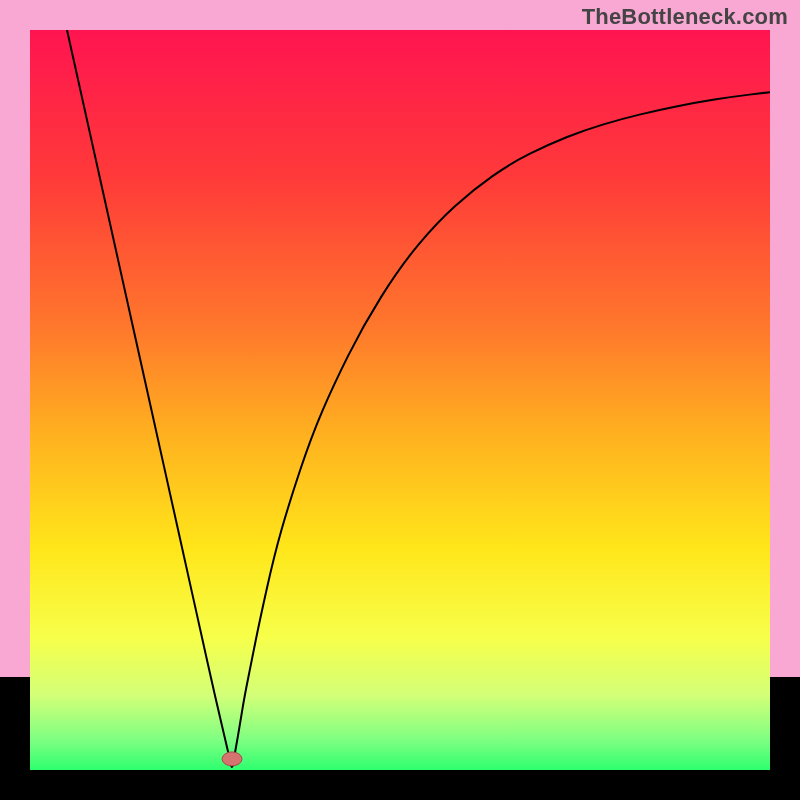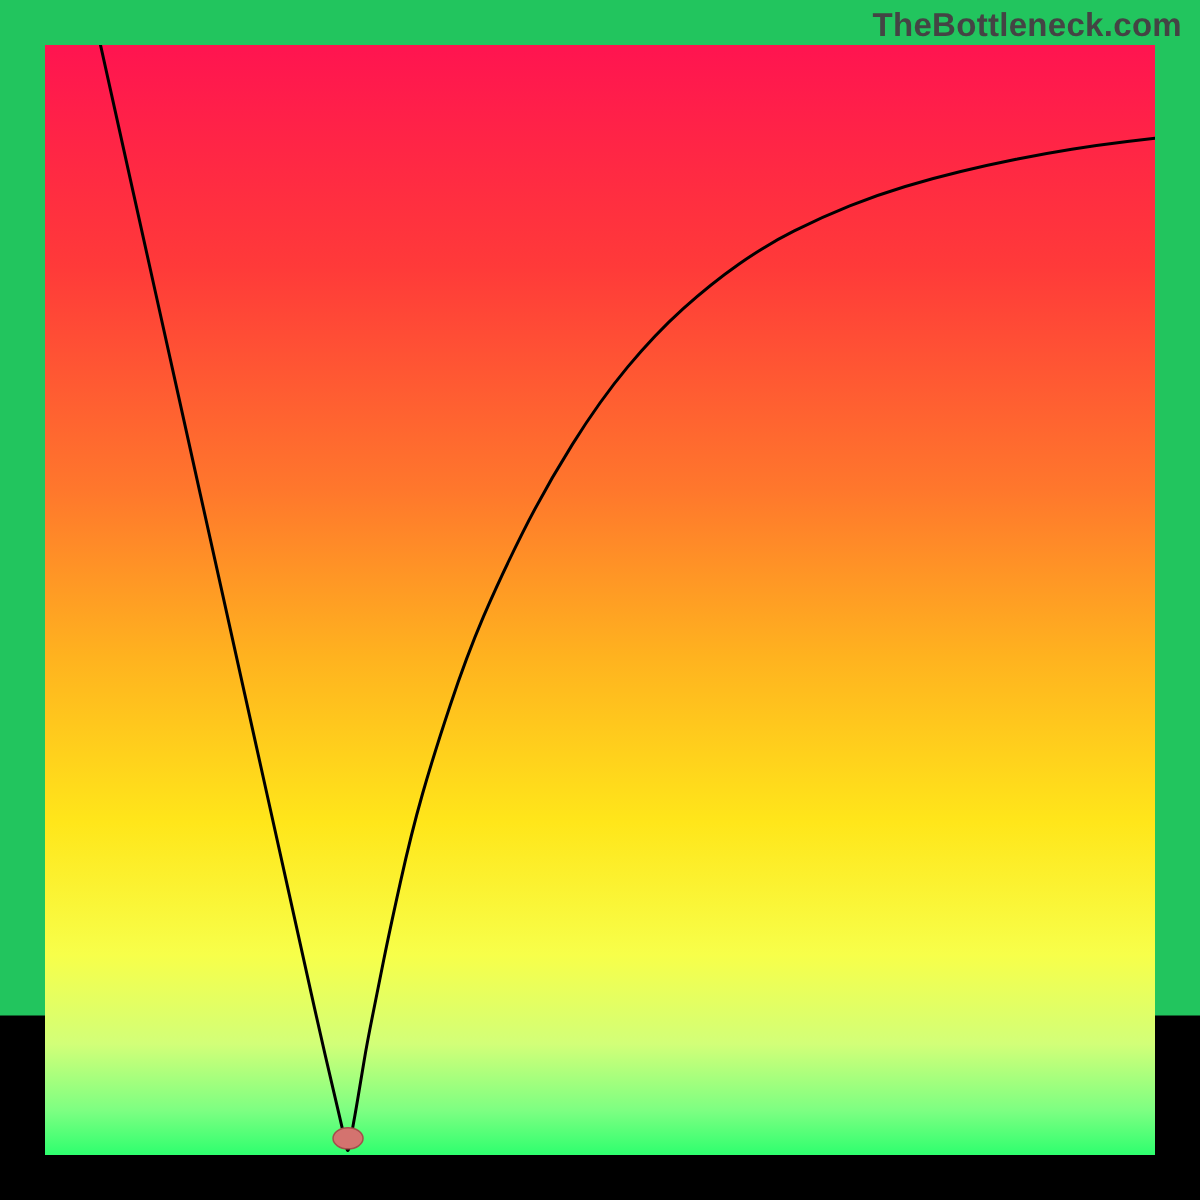--- a/index.html
+++ b/index.html
@@ -7,21 +7,21 @@
     padding: 0;
     width: 800px;
     height: 800px;
     background: #000;
     font-family: Arial, Helvetica, sans-serif;
   }
   .frame {
     position: relative;
     width: 800px;
     height: 677px;
-    background: #22c55e;
+    background: #f9a8d4;
   }
   .watermark {
     position: absolute;
     top: 4px;
     right: 12px;
     color: #444;
     font-size: 22px;
     font-weight: 600;
     letter-spacing: 0.2px;
     z-index: 10;

